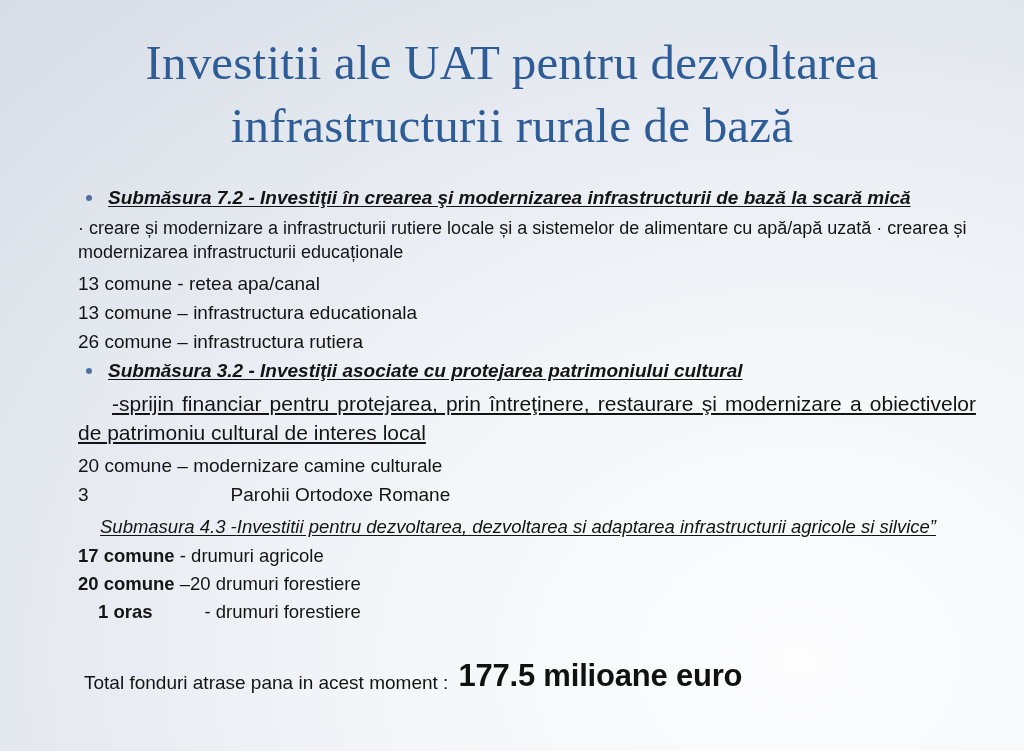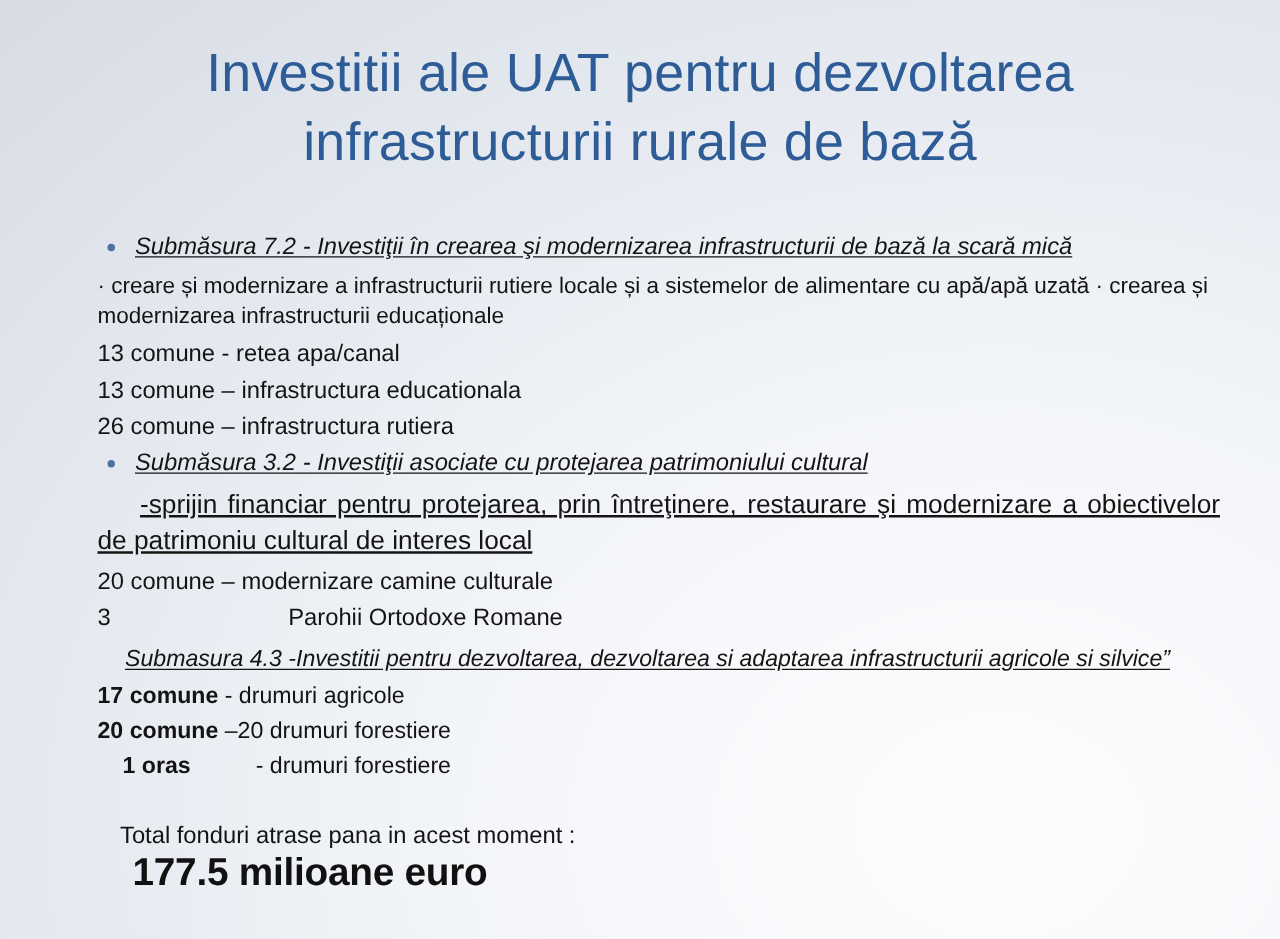--- a/index.html
+++ b/index.html
@@ -26,22 +26,22 @@
 
   
   .title-block {
     position: absolute;
     left: 60px;
     top: 32px;
     width: 904px;
     text-align: center;
   }
   .title-line {
-    font-family: Liberation Sans, sans-serif;
-    font-size: 43px;
+    font-family: Liberation Serif, serif;
+    font-size: 49px;
     line-height: 1.28;
     color: #2e5c96;
     letter-spacing: 0.2px;
     white-space: nowrap;
   }
 
   
   .body-block {
     position: absolute;
     left: 78px;
@@ -64,21 +64,21 @@
     position: absolute;
     left: 8px;
     top: 9px;
     width: 6px;
     height: 6px;
     border-radius: 50%;
     background: #4f6fa5;
   }
 
   .hdr {
-    font-weight: normal;
+    font-weight: bold;
     font-style: italic;
     text-decoration: underline;
     text-underline-offset: 2px;
     font-size: 19px;
     line-height: 1.26;
   }
 
   .plain-para {
     font-size: 18px;
     line-height: 1.33;
@@ -131,26 +131,25 @@
   .mixed {
     font-size: 18.5px;
     line-height: 1.50;
   }
   .mixed b { font-weight: bold; }
 
   .indent-1oras { padding-left: 20px; }
 
   .total-row {
     position: absolute;
-    left: 96px;
+    left: 84px;
     top: 658px;
     display: flex;
-    align-items: flex-start;
+    align-items: flex-end;
     white-space: nowrap;
-    flex-direction: column;
   }
   .total-label {
     font-size: 19px;
     color: #141414;
   }
   .total-value {
     font-size: 31px;
     font-weight: bold;
     color: #111;
     margin-left: 10px;

